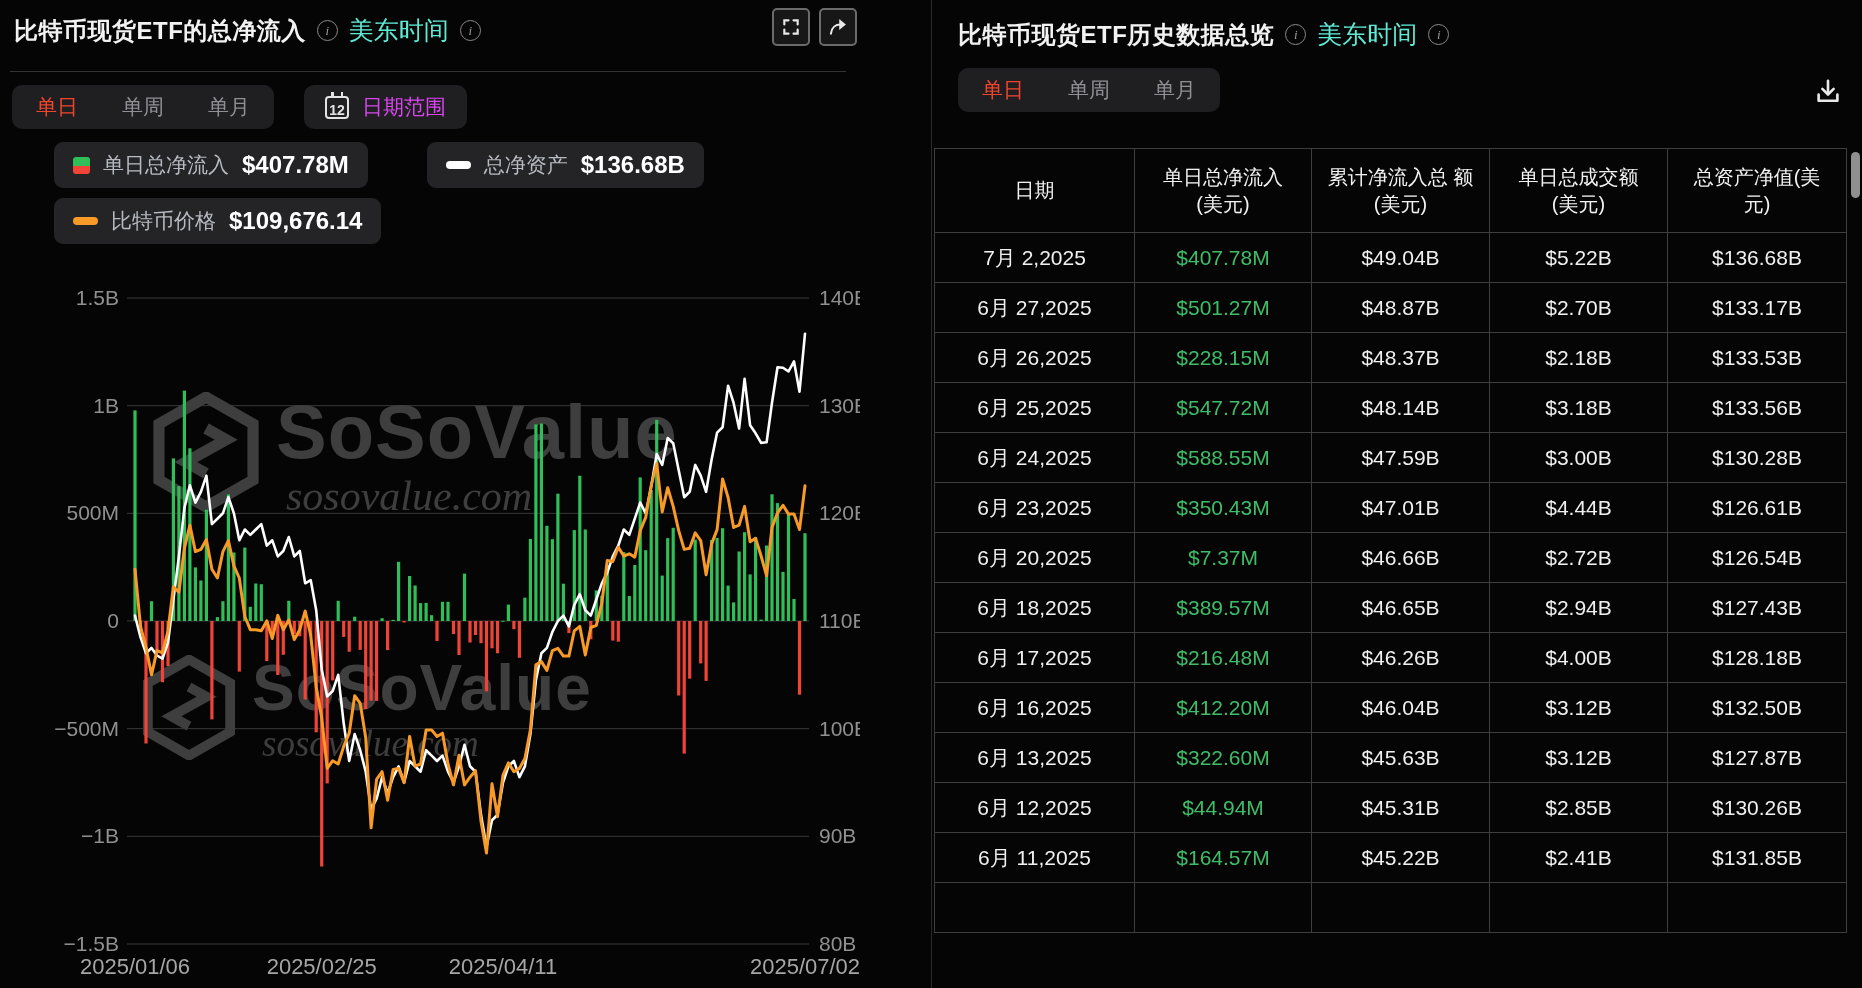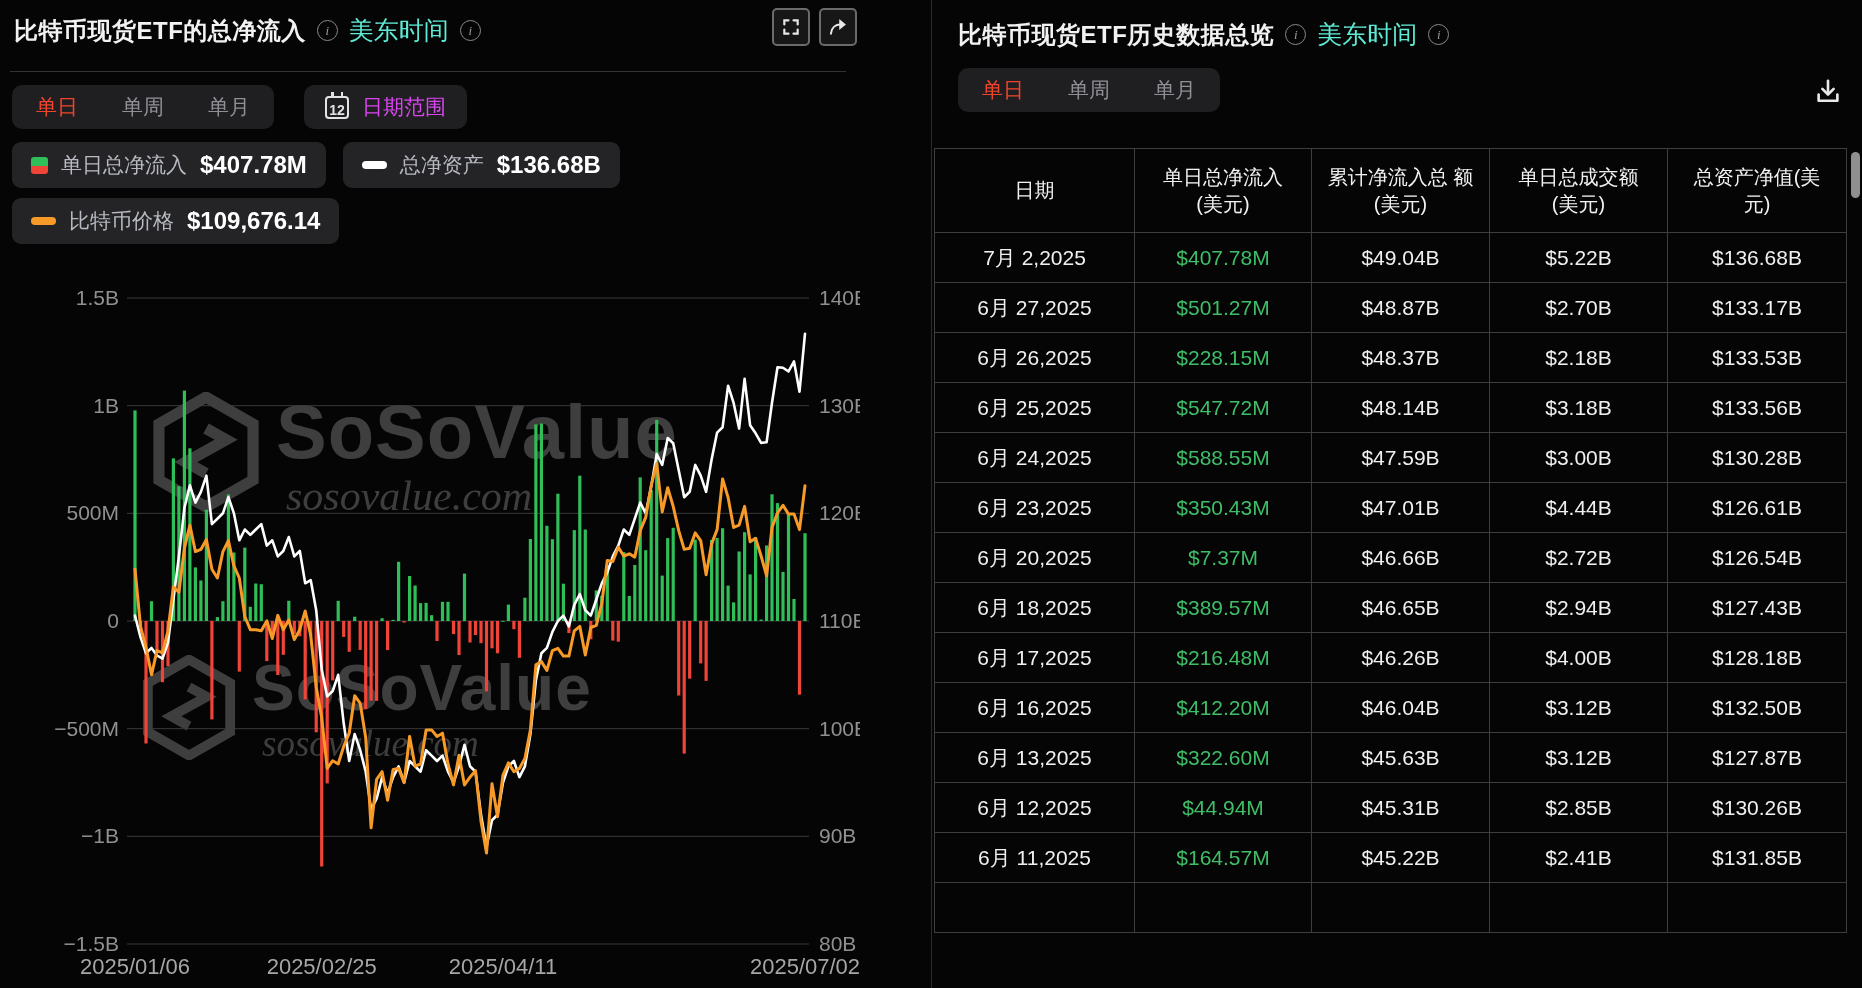--- a/index.html
+++ b/index.html
@@ -30,21 +30,21 @@
   .date-range-label { font-size:21px; color:#d946ef; }
   .cal { position:relative; width:24px; height:23px; border:2px solid #e3e3e3; border-radius:4px;
     display:flex; align-items:flex-end; justify-content:center; }
   .cal b { font-size:14px; color:#e3e3e3; line-height:14px; font-weight:bold; }
   .cal i { position:absolute; top:-6px; width:2.5px; height:6px; background:#e3e3e3; }
   .cal i.l { left:4px; } .cal i.r { right:4px; }
 
   .legend { position:absolute; left:12px; top:142px; width:700px; display:flex; flex-wrap:wrap;
     gap:10px 17px; }
   .pill { display:inline-flex; align-items:center; gap:13px; background:#242427; border-radius:9px;
-    height:46px; padding:12px 19px; }
+    height:46px; padding:12px 19px;margin-left:42px; }
   .pill .lab { font-size:21px; color:#b7bac1; white-space:nowrap; }
   .pill .val { font-size:24px; font-weight:bold; color:#fff; white-space:nowrap; }
   .sw-bar { width:17px; height:17px; border-radius:3px;
     background:linear-gradient(to bottom,#2fbe57 0 50%,#ef4437 50% 100%); }
   .sw-dash-white { width:25px; height:8px; border-radius:4px; background:#fff; }
   .sw-dash-orange { width:25px; height:8px; border-radius:4px; background:#f79a28; }
 
   .chart-wrap { position:absolute; left:40px; top:276px; width:820px; height:706px; }
   .chart-wrap svg { position:absolute; left:0; top:0; width:820px; height:706px; }
   #chart-grid { z-index:1; } #chart-series { z-index:3; }

